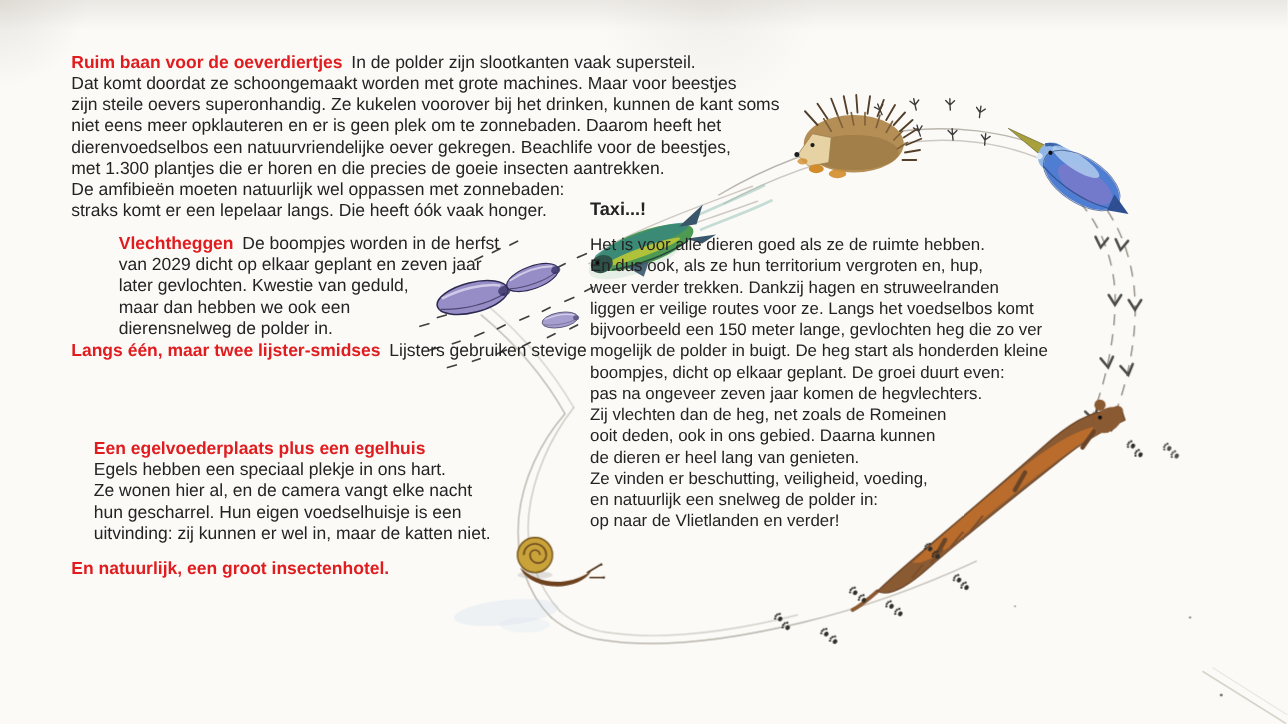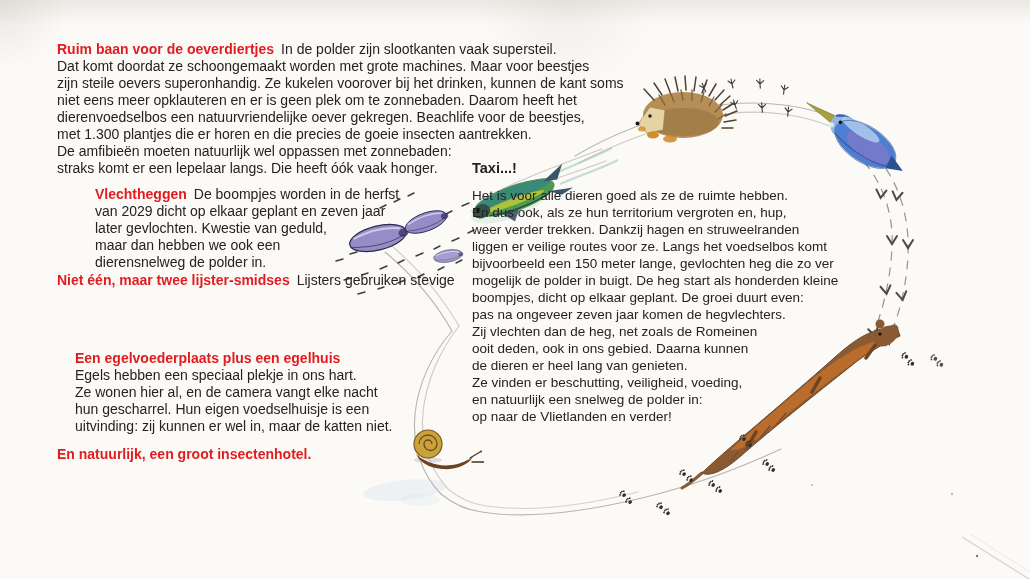--- a/index.html
+++ b/index.html
@@ -229,21 +229,21 @@
 
   <p class="para p2">
     <span class="hd">Vlechtheggen</span><span class="lead">De boompjes worden in de herfst</span>
     <span class="pbody">van 2029 dicht op elkaar geplant en zeven jaar
 later gevlochten. Kwestie van geduld,
 maar dan hebben we ook een
 dierensnelweg de polder in.</span>
   </p>
 
   <p class="para p3">
-    <span class="hd">Niet één, maar twee lijster-smidses</span><span class="lead">Lijsters gebruiken stevige</span>
+    <span class="hd">Langs één, maar twee lijster-smidses</span><span class="lead">Lijsters gebruiken stevige</span>
   </p>
 
   <p class="para p4">
     <span class="hd">Een egelvoederplaats plus een egelhuis</span>
     <span class="pbody">Egels hebben een speciaal plekje in ons hart.
 Ze wonen hier al, en de camera vangt elke nacht
 hun gescharrel. Hun eigen voedselhuisje is een
 uitvinding: zij kunnen er wel in, maar de katten niet.</span>
   </p>
 

